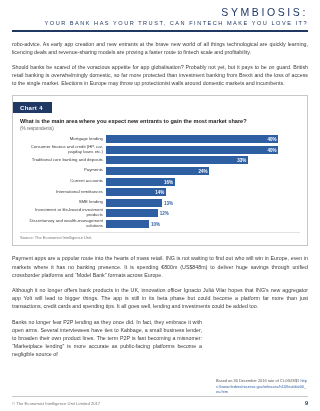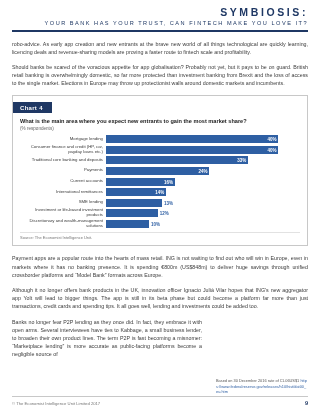--- a/index.html
+++ b/index.html
@@ -14,21 +14,21 @@
     overflow: hidden;
   }
 
   
   .header {
     padding: 6px 12px 0 12px;
     text-align: right;
   }
   .brand {
     font-size: 10.5px;
-    font-weight: bold;
+    font-weight: normal;
     letter-spacing: 2.6px;
     color: #1f3864;
   }
   .tagline {
     font-size: 5.6px;
     letter-spacing: 1.5px;
     color: #1f3864;
     margin-top: 2px;
   }
   .rule {

